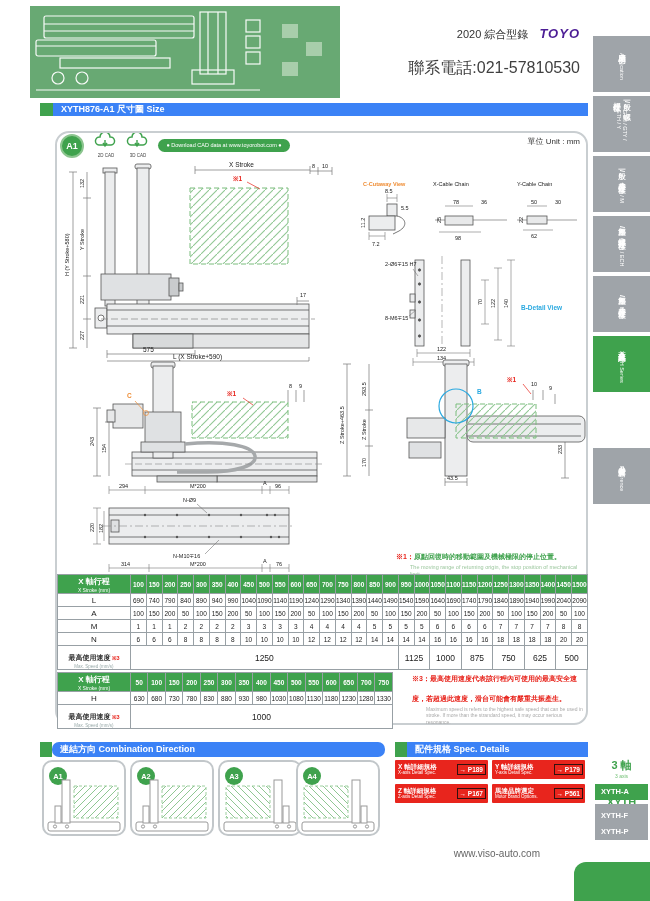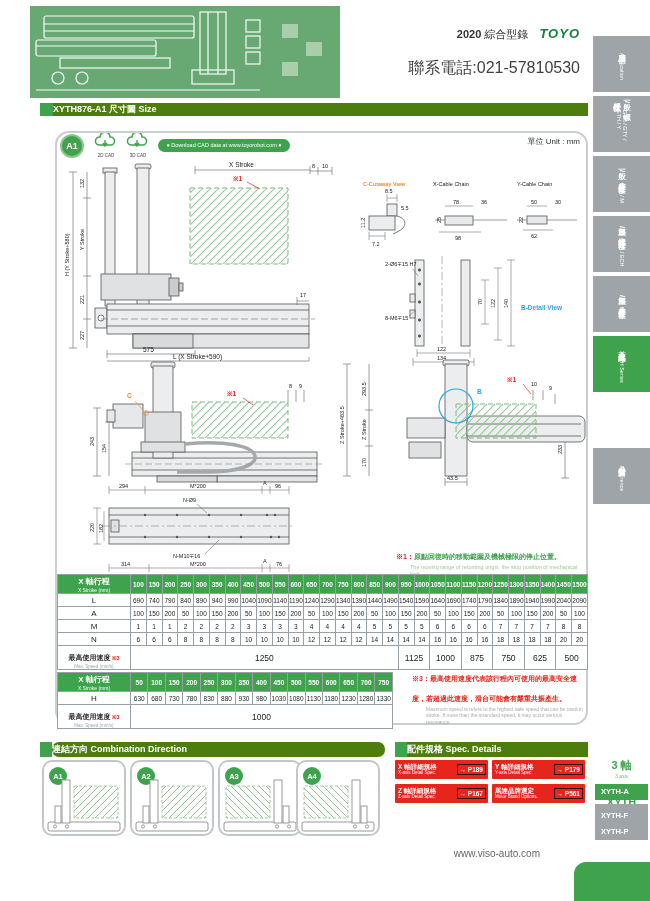--- a/index.html
+++ b/index.html
@@ -2,26 +2,26 @@
 <html><head>
 <meta charset="utf-8">
 <style>
   html,body{margin:0;padding:0;background:#fff;}
   #page{position:relative;width:650px;height:901px;background:#fff;overflow:hidden;
         font-family:"Liberation Sans",sans-serif;color:#222;}
   .abs{position:absolute;}
   
   #hero{left:30px;top:6px;width:310px;height:92px;background:#68a973;}
   #cat-line{left:280px;top:26px;width:300px;text-align:right;font-size:11px;color:#333;}
-  #cat-line .yr{font-weight:bold;}
-  #cat-line .brand{font-weight:900;font-style:italic;letter-spacing:1px;font-size:13px;margin-left:8px;color:#15803d;}
+  #cat-line .yr{font-weight:normal;}
+  #cat-line .brand{font-weight:900;font-style:italic;letter-spacing:1px;font-size:13px;margin-left:8px;color:#4c1d95;}
   #phone{left:280px;top:58px;width:300px;text-align:right;font-size:16px;color:#3f3f3f;}
   
   .bar-green{background:#3fa24d;}
-  .bar-dark{background:#4d7c0f;color:#fff;font-size:9px;font-weight:bold;line-height:15px;box-sizing:border-box;}
+  .bar-dark{background:#3b82f6;color:#fff;font-size:9px;font-weight:bold;line-height:15px;padding-left:8px;box-sizing:border-box;}
   
   #mainbox{left:55px;top:131px;width:533px;height:594px;border:2px solid #c9ced1;border-radius:14px;box-sizing:border-box;background:#fff;}
   .badge{background:#3fa24d;color:#fff;border-radius:50%;display:flex;align-items:center;justify-content:center;font-weight:bold;}
   #a1badge{left:60px;top:134px;width:24px;height:24px;font-size:9px;border:2px solid #8cc58f;box-sizing:border-box;}
   .cadicon{width:32px;text-align:center;}
   .cadicon .lbl{font-size:4.5px;color:#444;margin-top:-1px;}
   #pill{left:158px;top:139px;width:132px;height:13px;background:#3fa24d;border-radius:7px;color:#fff;
         font-size:5.5px;line-height:13px;text-align:center;}
   #unit{left:460px;top:136px;width:120px;text-align:right;font-size:8px;color:#333;}
   

